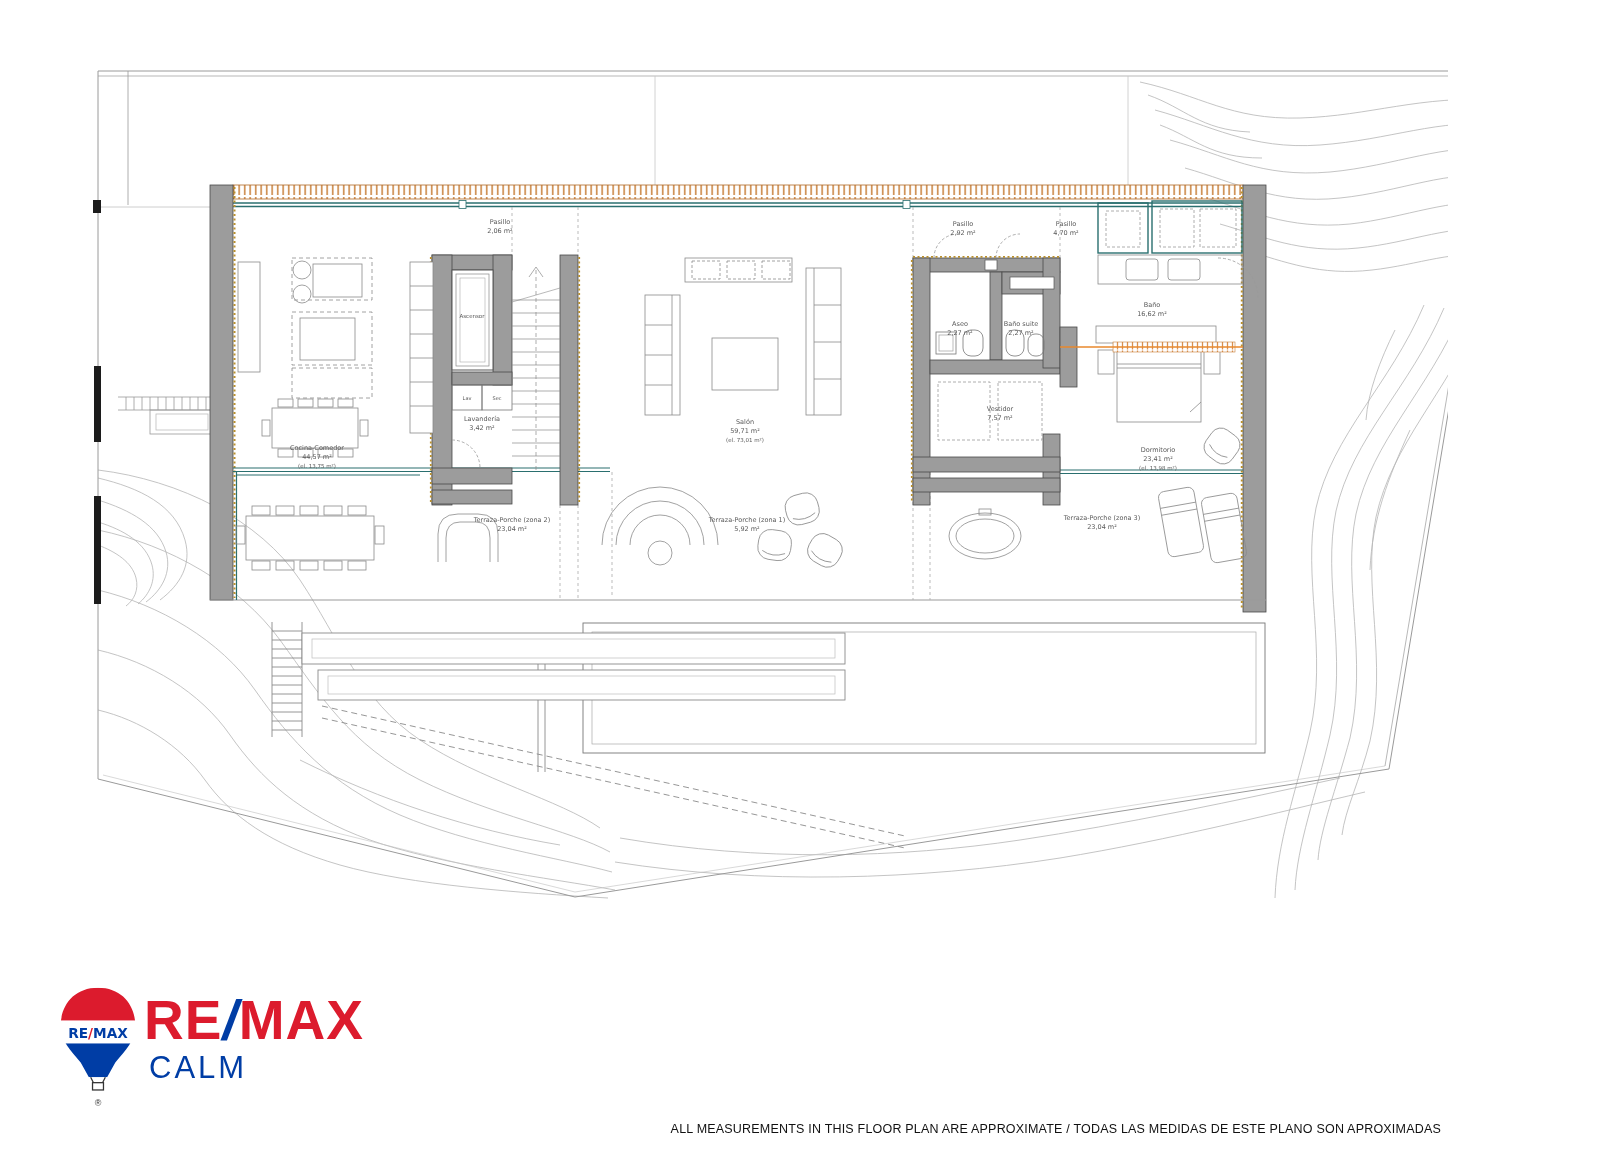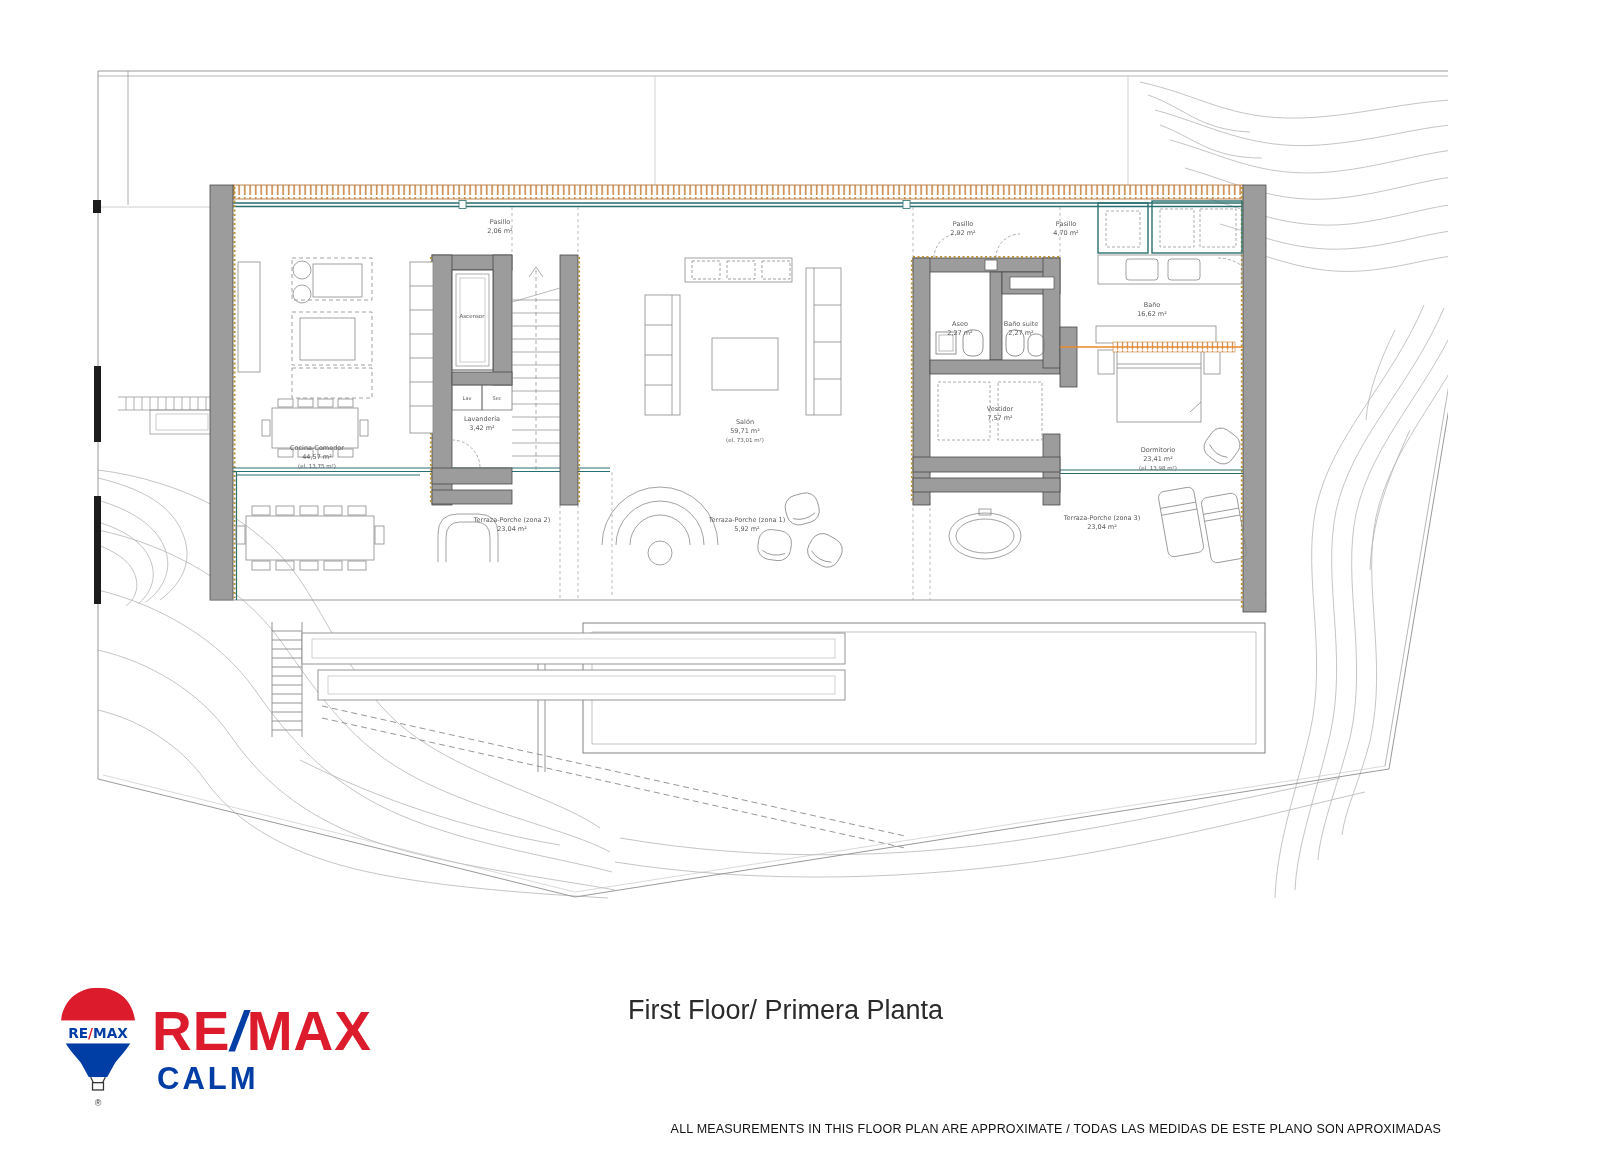--- a/index.html
+++ b/index.html
@@ -4,27 +4,27 @@
 <style>
   html,body{margin:0;padding:0;background:#ffffff;}
   .page{position:relative;width:1448px;height:1153px;background:#ffffff;overflow:hidden;
         font-family:"Liberation Sans",sans-serif;}
   svg text{font-family:"DejaVu Sans",sans-serif;fill:#5a5a5a;}
   .plan-svg{position:absolute;left:0;top:0;}
   .title{position:absolute;left:628px;top:995px;font-size:27px;color:#2a2a2a;
          font-family:"Liberation Sans",sans-serif;}
   .disclaimer{position:absolute;right:7px;top:1122px;font-size:12.5px;color:#111;
               font-family:"Liberation Sans",sans-serif;letter-spacing:.2px;}
-  .logo{position:absolute;left:52px;top:986px;display:flex;align-items:center;gap:8px;}
+  .logo{position:absolute;left:52px;top:986px;display:flex;align-items:flex-start;gap:0;}
   .balloon-wrap{display:flex;flex-direction:column;align-items:center;}
   .tm{font-size:9px;color:#333;margin-top:-2px;}
   .word-col{display:flex;flex-direction:column;}
   .remax-word{font-size:55px;font-weight:700;line-height:1.05;color:#dc1b2d;letter-spacing:1px;margin-top:6px;}
   .remax-word .slash{color:#003da5;font-style:italic;}
-  .calm{font-size:31px;font-weight:700;color:#003da5;letter-spacing:3px;margin-left:5px;margin-top:0px;}
+  .calm{font-size:31px;font-weight:400;color:#003da5;letter-spacing:3px;margin-left:5px;margin-top:0px;}
 </style>
 </head>
 <body>
 
 <div class="page">
 
 <svg class="plan-svg" width="1600" height="1153" viewBox="0 0 1600 1153">
   <defs>
     <pattern id="hatchO" width="5.5" height="14" patternUnits="userSpaceOnUse">
       <rect width="5.5" height="14" fill="#ffffff"></rect>
@@ -438,16 +438,15 @@
       </g>
     </svg>
     <div class="tm">®</div>
   </div>
   <div class="word-col">
     <div class="remax-word"><span>RE</span><span class="slash">/</span><span>MAX</span></div>
     <div class="calm">CALM</div>
   </div>
 </div>
 
-<div class="title">First Floor/ Primera Planta</div>
 <div class="disclaimer">ALL MEASUREMENTS IN THIS FLOOR PLAN ARE APPROXIMATE / TODAS LAS MEDIDAS DE ESTE PLANO SON APROXIMADAS</div>
 
 </div>
 
 </body></html>

